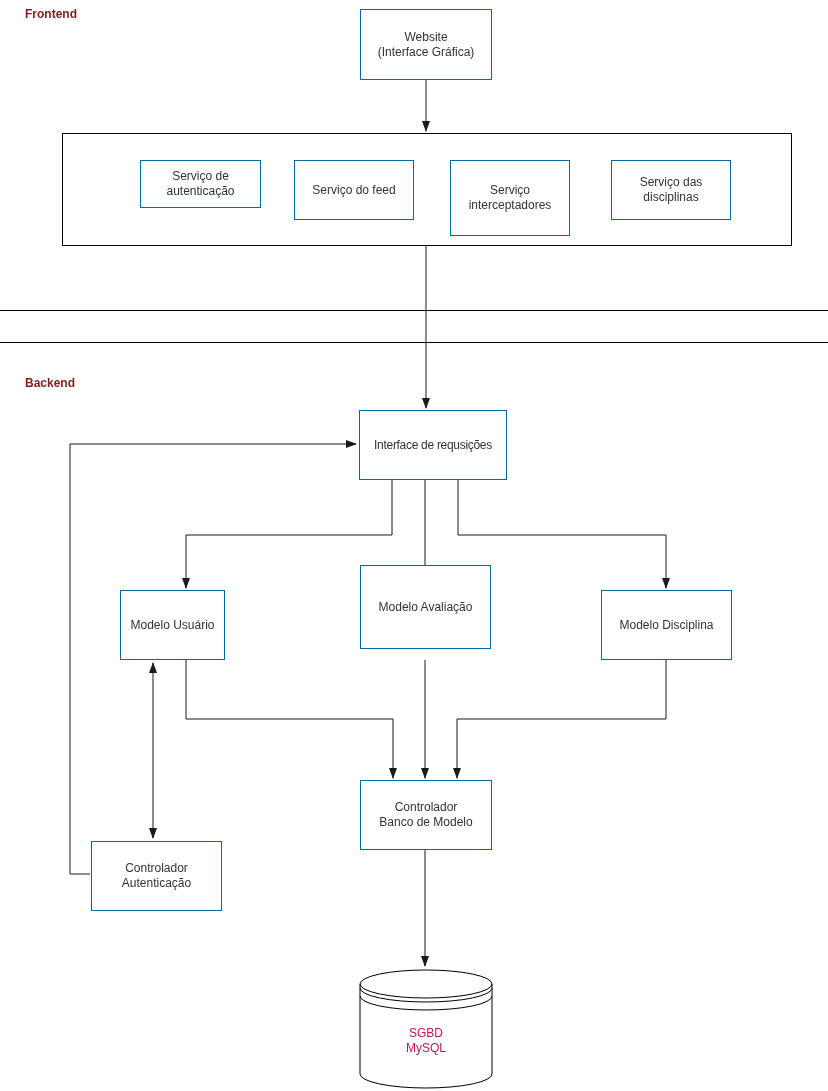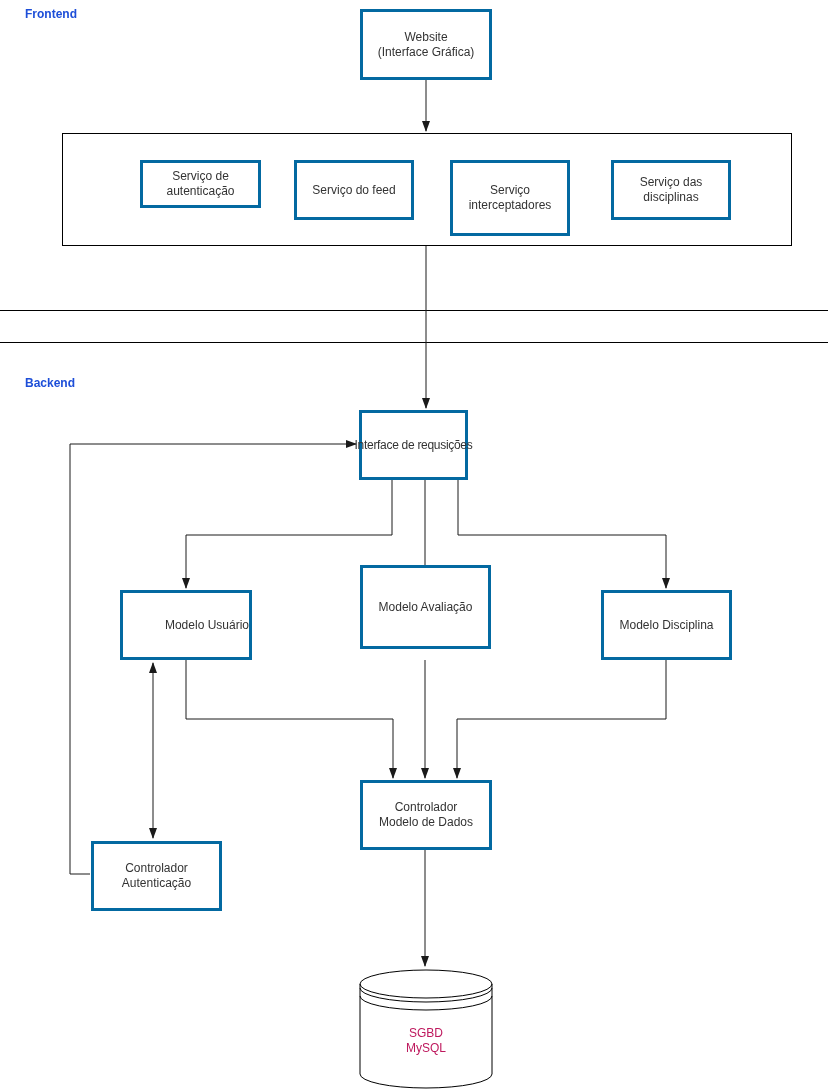--- a/index.html
+++ b/index.html
@@ -17,41 +17,41 @@
   }
   #wires {
     position: absolute;
     left: 0;
     top: 0;
   }
   .node {
     position: absolute;
     box-sizing: border-box;
     background: #ffffff;
-    border: 3px solid #0369a1;
+    border: 1px solid #0369a1;
     display: flex;
     flex-direction: column;
     align-items: center;
     justify-content: center;
     text-align: center;
     font-size: 12px;
     line-height: 15px;
     color: #333333;
   }
   .group-frame {
     position: absolute;
     box-sizing: border-box;
     background: #ffffff;
     border: 1px solid #000000;
   }
   .section-label {
     position: absolute;
     font-size: 12px;
     font-weight: bold;
-    color: #1d4ed8;
+    color: #7f1d1d;
     white-space: nowrap;
   }
   .nowrap { white-space: nowrap; }
   .tight { letter-spacing: -0.3px; }
   .cyl-label {
     position: absolute;
     left: 360px;
     top: 1026px;
     width: 132px;
     text-align: center;
@@ -115,37 +115,37 @@
   <div class="node" style="left:294px; top:160px; width:120px; height:60px;">
     <span class="nowrap">Serviço do feed</span>
   </div>
   <div class="node" style="left:450px; top:160px; width:120px; height:76px; padding:0 6px;">
     <span>Serviço interceptadores</span>
   </div>
   <div class="node" style="left:611px; top:160px; width:120px; height:60px; padding:0 20px;">
     <span>Serviço das disciplinas</span>
   </div>
 
-  <div class="node" style="left:359px; top:410px; width:109px; height:70px;">
+  <div class="node" style="left:359px; top:410px; width:148px; height:70px;">
     <span class="nowrap tight">Interface de requsições</span>
   </div>
 
-  <div class="node" style="left:120px; top:590px; width:132px; height:70px;align-items:flex-end;">
+  <div class="node" style="left:120px; top:590px; width:105px; height:70px;">
     <span class="nowrap">Modelo Usuário</span>
   </div>
   <div class="node" style="left:360px; top:565px; width:131px; height:84px;">
     <span class="nowrap">Modelo Avaliação</span>
   </div>
   <div class="node" style="left:601px; top:590px; width:131px; height:70px;">
     <span class="nowrap">Modelo Disciplina</span>
   </div>
 
   <div class="node" style="left:360px; top:780px; width:132px; height:70px;">
     <span class="nowrap">Controlador</span>
-    <span class="nowrap">Modelo de Dados</span>
+    <span class="nowrap">Banco de Modelo</span>
   </div>
 
   <div class="node" style="left:91px; top:841px; width:131px; height:70px;">
     <span class="nowrap">Controlador</span>
     <span class="nowrap">Autenticação</span>
   </div>
 
   <div class="cyl-label">
     <span class="nowrap" style="display:block;">SGBD</span>
     <span class="nowrap" style="display:block;">MySQL</span>

